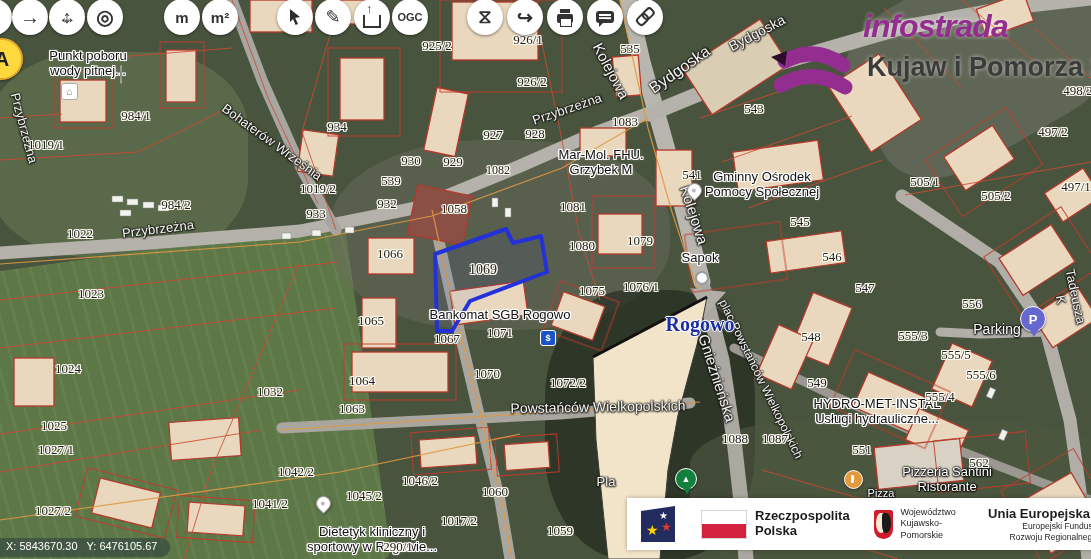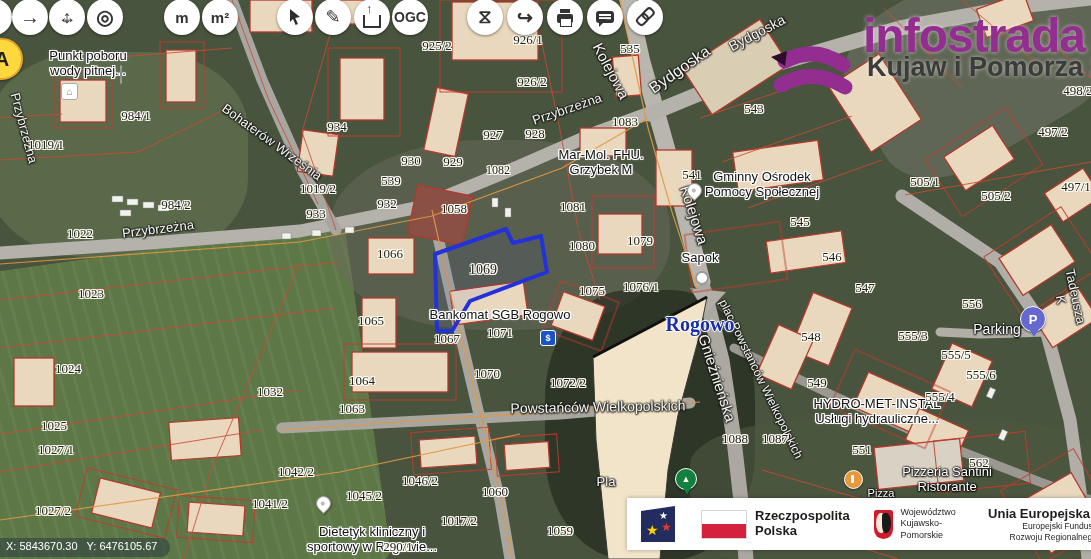--- a/index.html
+++ b/index.html
@@ -48,21 +48,21 @@
       -1px -1px 0 #fff,1px 1px 0 #fff,1px -1px 0 #fff,-1px 1px 0 #fff,0 0 3px #fff;}
   .ml.poi-white{color:#fff;font-size:13px;
     text-shadow:0 0 2px #000,0 0 2px #000,0 1px 2px #000,1px 0 2px #000;}
   .ml.place{color:#1b2fa3;font-family:"Liberation Serif",serif;font-weight:bold;font-size:20px;
     text-shadow:-1px 0 0 #fff,1px 0 0 #fff,0 -1px 0 #fff,0 1px 0 #fff,0 0 3px #fff;}
   
   .tb{position:absolute;top:-1px;width:36px;height:36px;border-radius:50%;background:#fff;border:none;
       box-shadow:0 1px 3px rgba(0,0,0,.45);display:flex;align-items:center;justify-content:center;
       color:#333;cursor:pointer;padding:0;}
   .tb-txt{font-weight:bold;font-size:15px;color:#333;font-family:"Liberation Sans",sans-serif;}
-  .tb-txt.small{font-size:14px;}
+  .tb-txt.small{font-size:11px;}
   .arrow-g{font-size:20px;font-weight:bold;line-height:1;}
   .flip{transform:scaleX(-1);display:inline-block;}
   .pan-ic{position:relative;width:22px;height:22px;}
   .pan-ic i{position:absolute;left:0;top:0;width:22px;height:22px;display:flex;align-items:center;justify-content:center;
       font-style:normal;font-weight:bold;font-size:18px;}
   .target-g{font-size:20px;font-weight:bold;}
   .pencil-g{font-size:18px;}
   .hour-g{font-size:19px;font-weight:bold;}
   .redo-g{font-size:19px;font-weight:bold;}
   .share-ic{position:relative;width:14px;height:11px;border:2px solid #333;border-top:none;margin-top:8px;display:block;}
@@ -97,22 +97,22 @@
      box-shadow:0 1px 2px rgba(0,0,0,.5);}
   .pin-tree::after{content:"";position:absolute;left:7px;top:19px;border:4px solid transparent;border-top:6px solid #12813d;}
   .ic-rest{width:17px;height:17px;border-radius:50%;background:#e6993c;border:1.5px solid #fff;box-shadow:0 1px 2px rgba(0,0,0,.4);}
   .ic-rest::after{content:"";position:absolute;left:5.5px;top:4px;width:3px;height:8px;background:#fff;border-radius:1px;}
   .ic-atm{width:14px;height:14px;border-radius:3px;background:#1a53c9;color:#fff;font-weight:bold;font-size:9px;
      display:flex;align-items:center;justify-content:center;border:1px solid #fff;}
   .ic-bld{width:15px;height:15px;border-radius:3px;background:#fff;color:#777;font-size:10px;
      display:flex;align-items:center;justify-content:center;border:1px solid #aaa;}
   
   #logo{position:absolute;right:-6px;top:8px;width:300px;pointer-events:none;text-align:left;}
-  #logo .l1{position:absolute;left:66px;top:0;font-size:48px;font-weight:bold;letter-spacing:-1px;color:#942d90;
-     text-shadow:0 0 4px rgba(255,255,255,.6);}
+  #logo .l1{position:absolute;left:66px;top:0;font-size:32px;font-weight:bold;letter-spacing:-1px;color:#942d90;
+     text-shadow:0 0 4px rgba(255,255,255,.6);font-style:italic;}
   #logo .l2{position:absolute;left:70px;top:44px;font-size:27px;font-weight:bold;color:#3b3b3b;
      text-shadow:0 0 4px rgba(255,255,255,.6);white-space:nowrap;}
   #logo .l2 b{color:#942d90;}
   
   #coords{position:absolute;left:-8px;bottom:2px;height:17px;padding:1px 12px 1px 14px;border-radius:9px;
      background:rgba(47,66,63,.6);color:#fff;font-size:11px;line-height:15px;white-space:pre;}
   
   #eup{position:absolute;left:627px;top:498px;width:470px;height:52px;background:#fff;
      box-shadow:0 0 4px rgba(0,0,0,.3);display:flex;align-items:center;}
   .eu-g{display:flex;align-items:center;margin-left:14px;}

